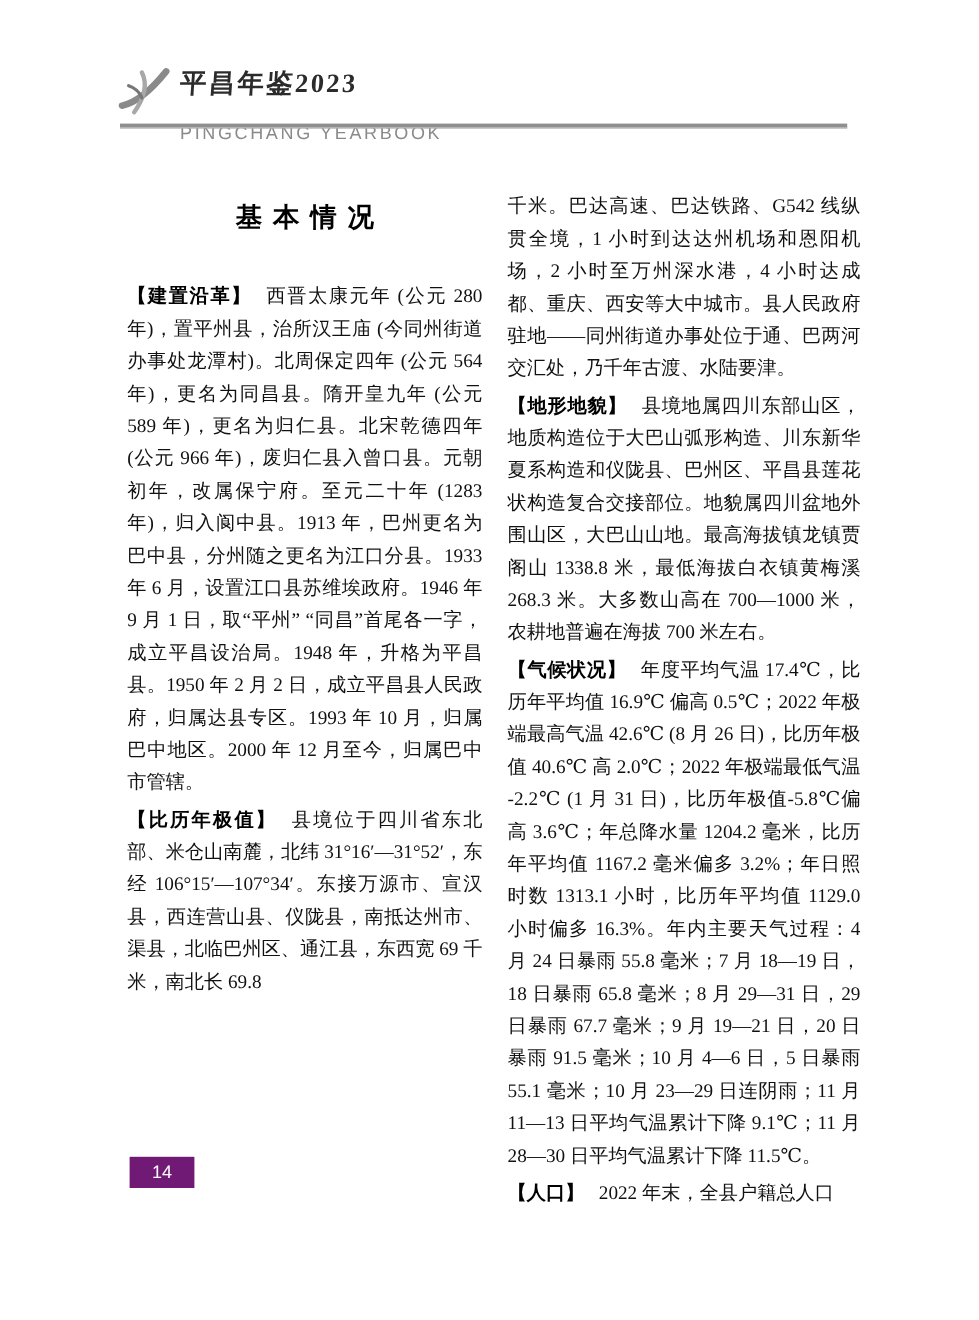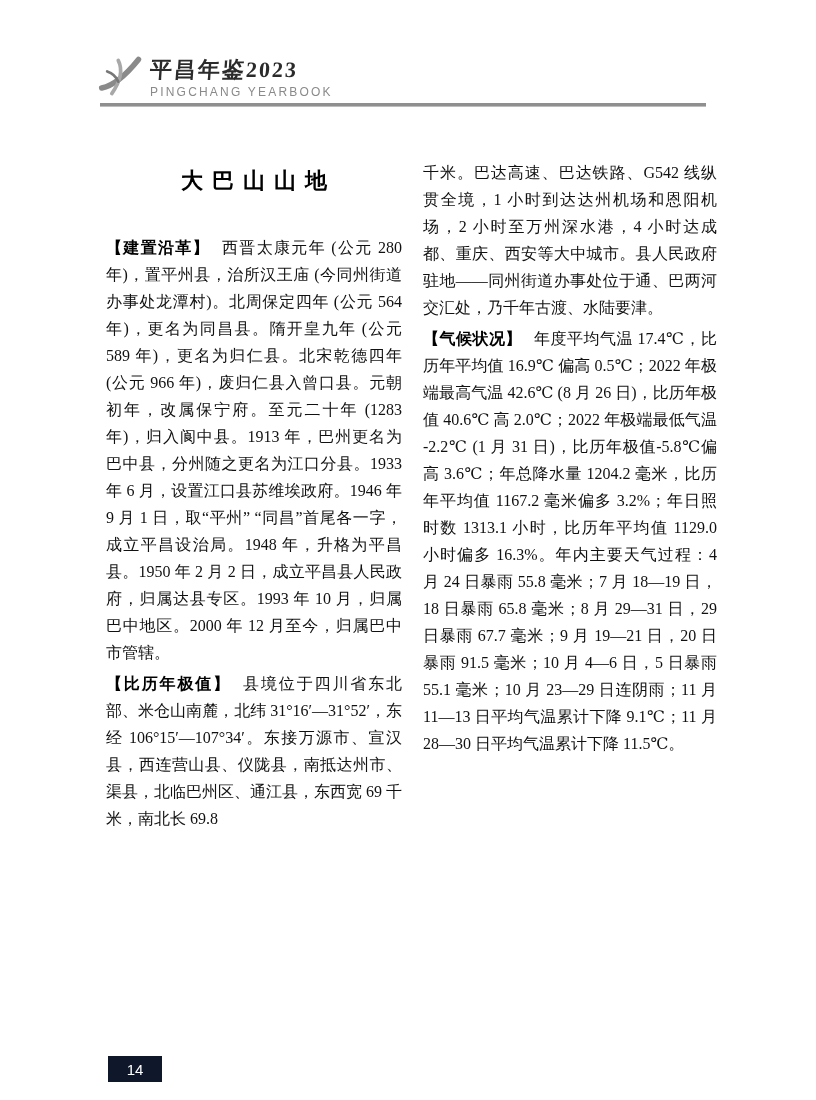--- a/index.html
+++ b/index.html
@@ -17,21 +17,21 @@
   .logo{position:absolute;left:98px;top:52px;width:46px;height:50px;}
   .brand{position:absolute;left:150px;top:55px;}
   .brand-title{
     font-family:"Liberation Serif","DejaVu Serif",serif;
     font-weight:bold;font-size:22px;color:#2b2b2b;
     letter-spacing:2px;transform:skewX(-4deg);
     white-space:nowrap;
   }
   .brand-subtitle{
     font-family:"Liberation Sans","DejaVu Sans",sans-serif;
-    font-size:12px;color:#8a8a8a;letter-spacing:2.2px;margin-top:0;
+    font-size:15px;color:#8a8a8a;letter-spacing:2.2px;margin-top:18px;
     white-space:nowrap;
   }
   .header-rule{
     position:absolute;left:100px;top:103px;width:606px;height:3px;
     background:#8f8f8f;border-bottom:1px solid #bdbdbd;
   }
   
   .col{position:absolute;width:296px;font-size:16px;line-height:27px;
        text-align:justify;text-justify:inter-ideograph;}
   .col-left{left:106px;top:158px;}
@@ -42,22 +42,22 @@
     text-align:center;letter-spacing:9px;text-indent:9px;
     margin:8px 0 38px 0;
   }
   .para{margin:0 0 4px 0;}
   .para .label{
     font-family:"Liberation Sans","DejaVu Sans",sans-serif;
     font-weight:bold;color:#000;padding-right:12px;
   }
   
   .page-badge{
-    position:absolute;left:108px;top:1056px;width:54px;height:26px;
-    background:#0f172a;color:#ffffff;
+    position:absolute;left:108px;top:964px;width:54px;height:26px;
+    background:#701a75;color:#ffffff;
     font-family:"Liberation Sans","DejaVu Sans",sans-serif;
     font-size:15px;display:flex;align-items:center;justify-content:center;
   }
 </style>
 </head>
 <body>
 
 <div class="page">
 
   <div class="header">
@@ -67,31 +67,33 @@
       <path d="M10 20 C 16 22, 20 26, 22 31" fill="none" stroke="#777777" stroke-width="3" stroke-linecap="round"></path>
     </svg>
     <div class="brand">
       <div class="brand-title">平昌年鉴2023</div>
       <div class="brand-subtitle">PINGCHANG YEARBOOK</div>
     </div>
     <div class="header-rule"></div>
   </div>
 
   <div class="col col-left">
-    <div class="article-title">大巴山山地</div>
+    <div class="article-title">基本情况</div>
 
     <p class="para"><b class="label">【建置沿革】</b><span>西晋太康元年 (公元 280 年)，置平州县，治所汉王庙 (今同州街道办事处龙潭村)。北周保定四年 (公元 564 年)，更名为同昌县。隋开皇九年 (公元 589 年)，更名为归仁县。北宋乾德四年 (公元 966 年)，废归仁县入曾口县。元朝初年，改属保宁府。至元二十年 (1283 年)，归入阆中县。1913 年，巴州更名为巴中县，分州随之更名为江口分县。1933 年 6 月，设置江口县苏维埃政府。1946 年 9 月 1 日，取“平州” “同昌”首尾各一字，成立平昌设治局。1948 年，升格为平昌县。1950 年 2 月 2 日，成立平昌县人民政府，归属达县专区。1993 年 10 月，归属巴中地区。2000 年 12 月至今，归属巴中市管辖。</span></p>
 
 
     <p class="para"><b class="label">【比历年极值】</b><span>县境位于四川省东北部、米仓山南麓，北纬 31°16′—31°52′，东经 106°15′—107°34′。东接万源市、宣汉县，西连营山县、仪陇县，南抵达州市、渠县，北临巴州区、通江县，东西宽 69 千米，南北长 69.8</span></p>
   </div>
 
   <div class="col col-right">
     <p class="para"><span>千米。巴达高速、巴达铁路、G542 线纵贯全境，1 小时到达达州机场和恩阳机场，2 小时至万州深水港，4 小时达成都、重庆、西安等大中城市。县人民政府驻地——同州街道办事处位于通、巴两河交汇处，乃千年古渡、水陆要津。</span></p>
 
+    <p class="para"><b class="label">【地形地貌】</b><span>县境地属四川东部山区，地质构造位于大巴山弧形构造、川东新华夏系构造和仪陇县、巴州区、平昌县莲花状构造复合交接部位。地貌属四川盆地外围山区，大巴山山地。最高海拔镇龙镇贾阁山 1338.8 米，最低海拔白衣镇黄梅溪 268.3 米。大多数山高在 700—1000 米，农耕地普遍在海拔 700 米左右。</span></p>
 
     <p class="para"><b class="label">【气候状况】</b><span>年度平均气温 17.4℃，比历年平均值 16.9℃ 偏高 0.5℃；2022 年极端最高气温 42.6℃ (8 月 26 日)，比历年极值 40.6℃ 高 2.0℃；2022 年极端最低气温 -2.2℃ (1 月 31 日)，比历年极值-5.8℃偏高 3.6℃；年总降水量 1204.2 毫米，比历年平均值 1167.2 毫米偏多 3.2%；年日照时数 1313.1 小时，比历年平均值 1129.0 小时偏多 16.3%。年内主要天气过程：4 月 24 日暴雨 55.8 毫米；7 月 18—19 日，18 日暴雨 65.8 毫米；8 月 29—31 日，29 日暴雨 67.7 毫米；9 月 19—21 日，20 日暴雨 91.5 毫米；10 月 4—6 日，5 日暴雨 55.1 毫米；10 月 23—29 日连阴雨；11 月 11—13 日平均气温累计下降 9.1℃；11 月 28—30 日平均气温累计下降 11.5℃。</span></p>
 
+    <p class="para"><b class="label">【人口】</b><span>2022 年末，全县户籍总人口</span></p>
   </div>
 
   <div class="page-badge">14</div>
 
 </div>
 
 </body></html>

